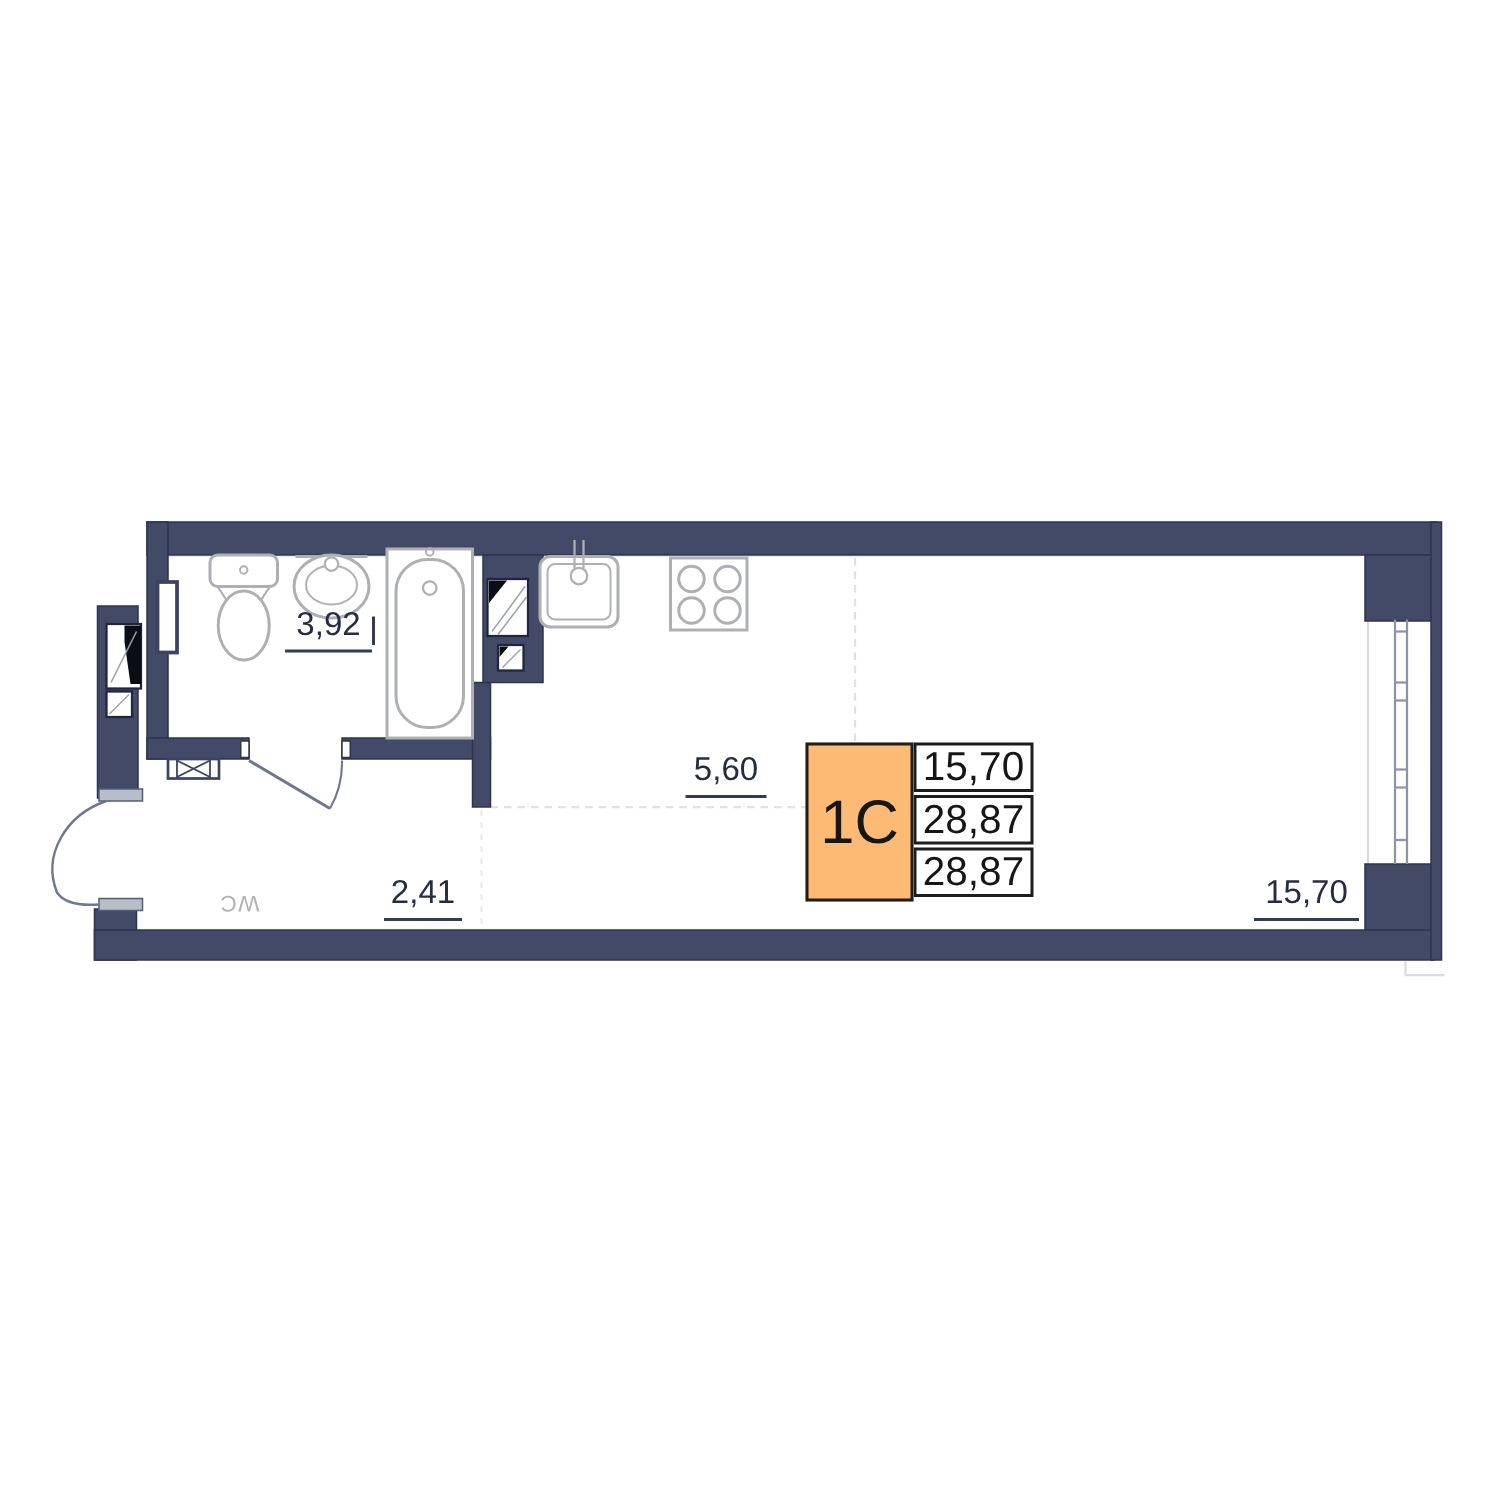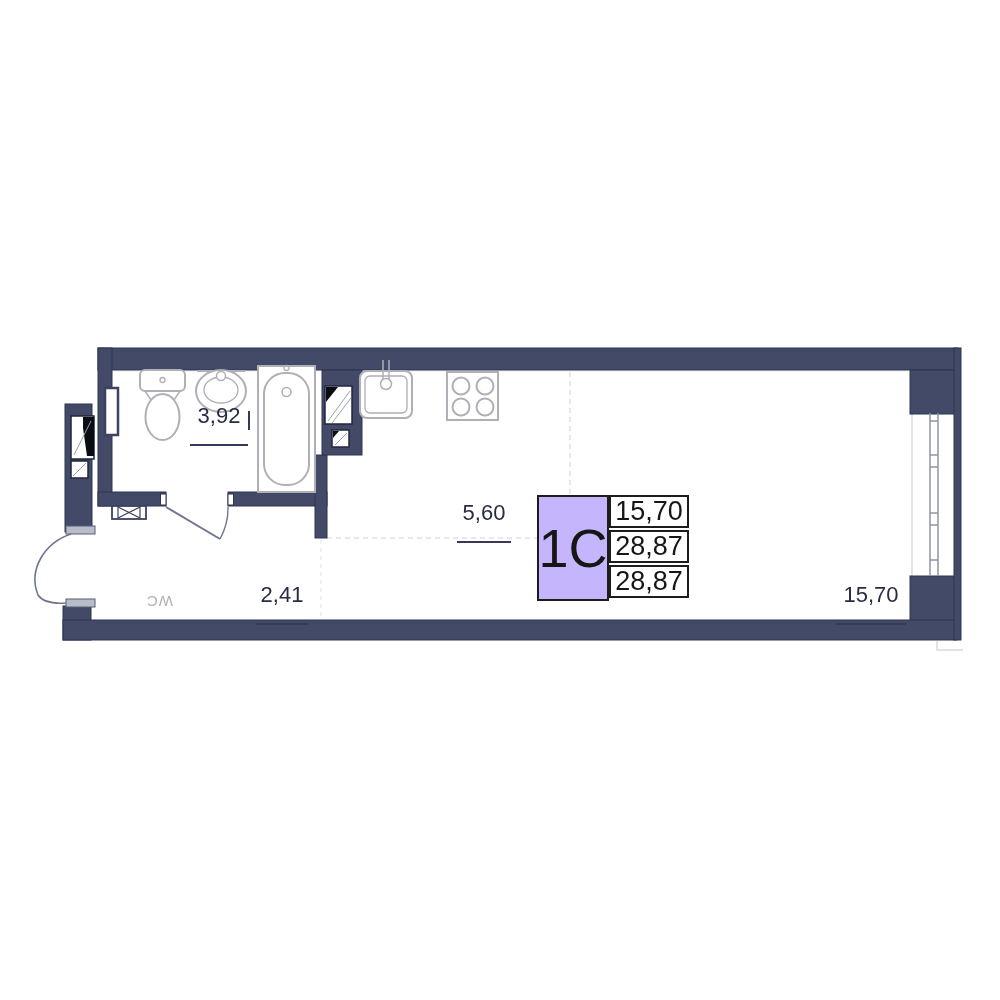--- a/index.html
+++ b/index.html
@@ -1,28 +1,28 @@
 <!DOCTYPE html>
 <html><head>
 <meta charset="utf-8">
 <style>
   html,body{margin:0;padding:0;background:#ffffff;}
   .canvas{position:relative;width:1000px;height:1000px;background:#ffffff;overflow:hidden;
           font-family:"Liberation Sans",sans-serif;}
   .plan-svg{position:absolute;left:0;top:0;}
   .dim-label{position:absolute;color:#272c42;font-size:22px;text-align:center;
-             border-bottom:2px solid #343a58;padding-bottom:17px;line-height:1.05;
+             border-bottom:2px solid #343a58;padding-bottom:6px;line-height:1.05;
              letter-spacing:0px;}
   .dim-tick{position:absolute;width:2px;height:19px;background:#343a58;}
   .wc-label{position:absolute;color:#b2b2b6;font-size:15px;transform:rotate(180deg);
             letter-spacing:1px;}
   .info-box{position:absolute;left:537px;top:495px;display:flex;align-items:stretch;}
-  .info-unit{width:68px;height:102px;border:2.5px solid #1d1d1d;background:#c4b5fd;
+  .info-unit{width:68px;height:102px;border:2.5px solid #1d1d1d;background:#fdba74;
              display:flex;align-items:center;justify-content:center;
-             font-size:54px;color:#161616;}
+             font-size:41px;color:#161616;}
   .info-col{display:flex;flex-direction:column;margin-left:0px;}
   .info-cell{width:76px;height:29px;border:2.5px solid #1d1d1d;background:#fff;
              display:flex;align-items:center;justify-content:center;
              font-size:27px;color:#161616;margin-bottom:2px;}
   .info-cell:last-child{margin-bottom:0;}
 </style>
 </head>
 <body>
 
 <div class="canvas">

